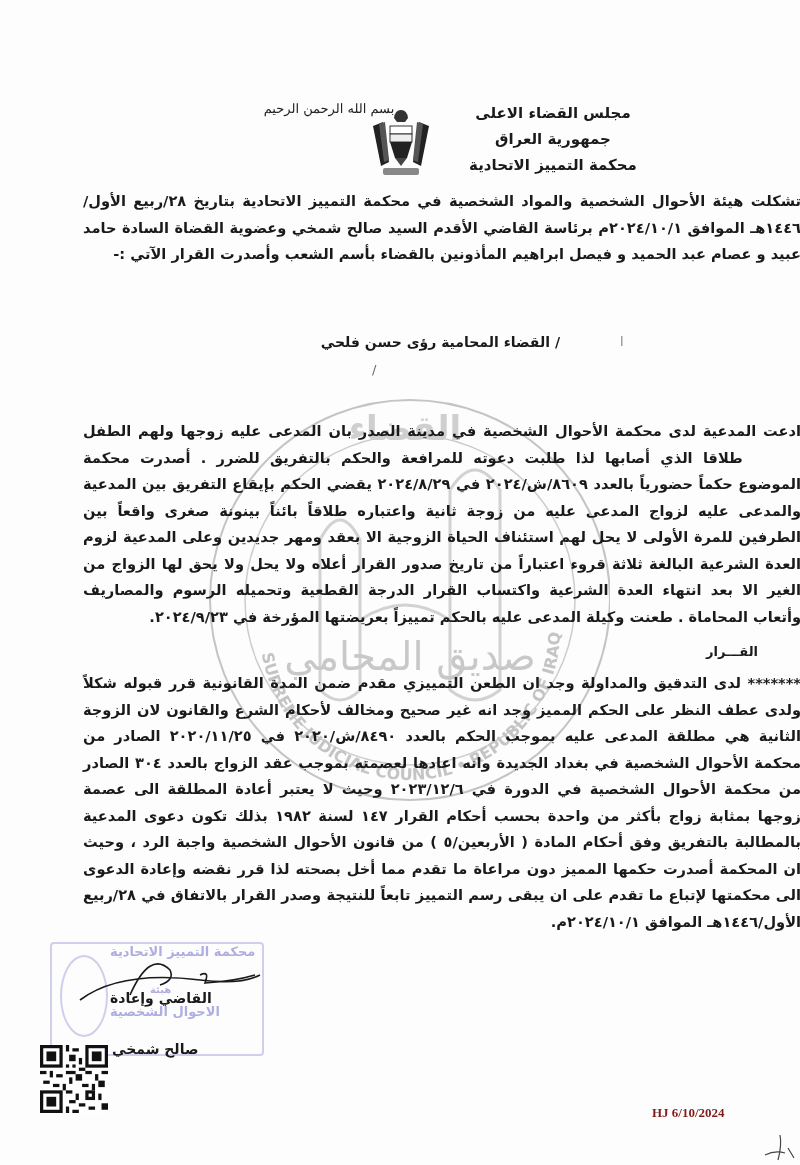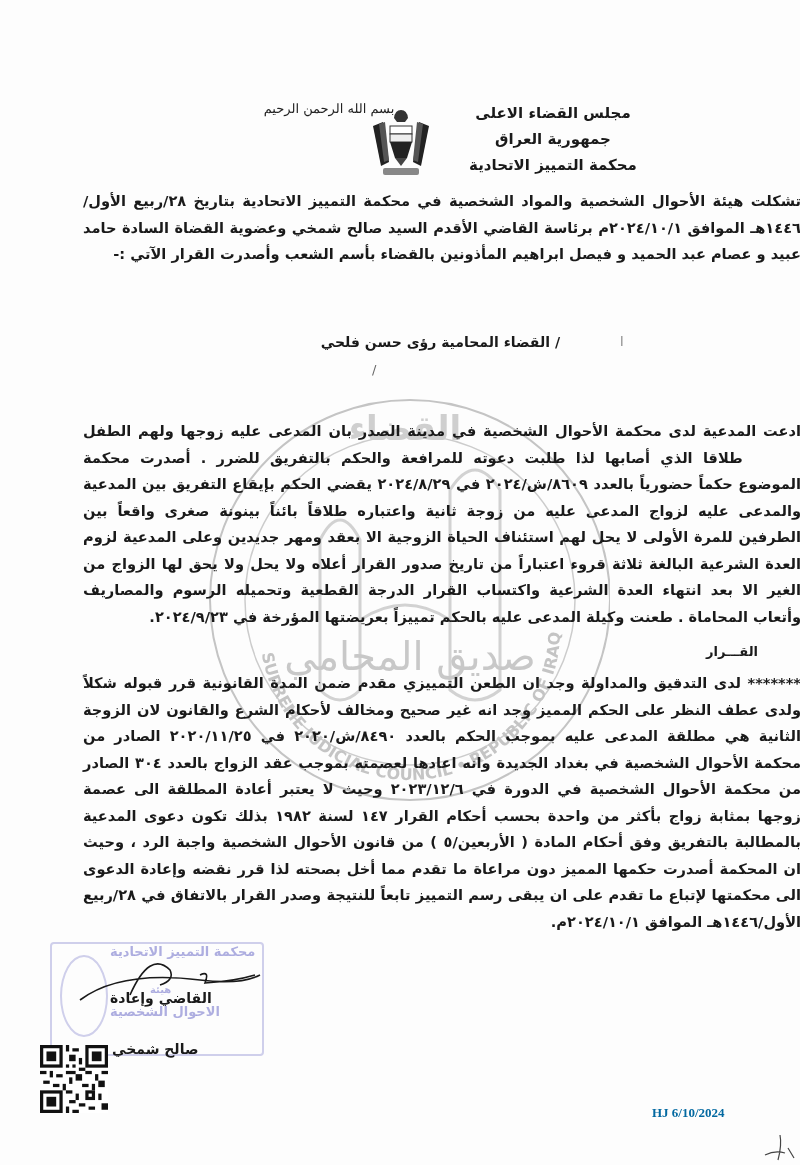--- a/index.html
+++ b/index.html
@@ -42,21 +42,21 @@
     .gap-blank { display: inline-block; width: 48px; }
 
     .decision-title {
       position: absolute; top: 644px; right: 42px; font-weight: bold; font-size: 13px;
       letter-spacing: 1px;
     }
     .p3 { top: 670px; }
 
     .footer-date {
       position: absolute; top: 1105px; left: 652px;
-      font-family: "Liberation Serif", serif; font-weight: bold; font-size: 13px; color: #0369a1;
+      font-family: "Liberation Serif", serif; font-weight: bold; font-size: 13px; color: #7f1d1d;
       direction: ltr;
     }
 
     
     .stamp {
       position: absolute; top: 942px; left: 50px; width: 210px; height: 110px;
       border: 2px solid rgba(120,120,200,0.35);
       border-radius: 4px;
     }
     .stamp-circle {

